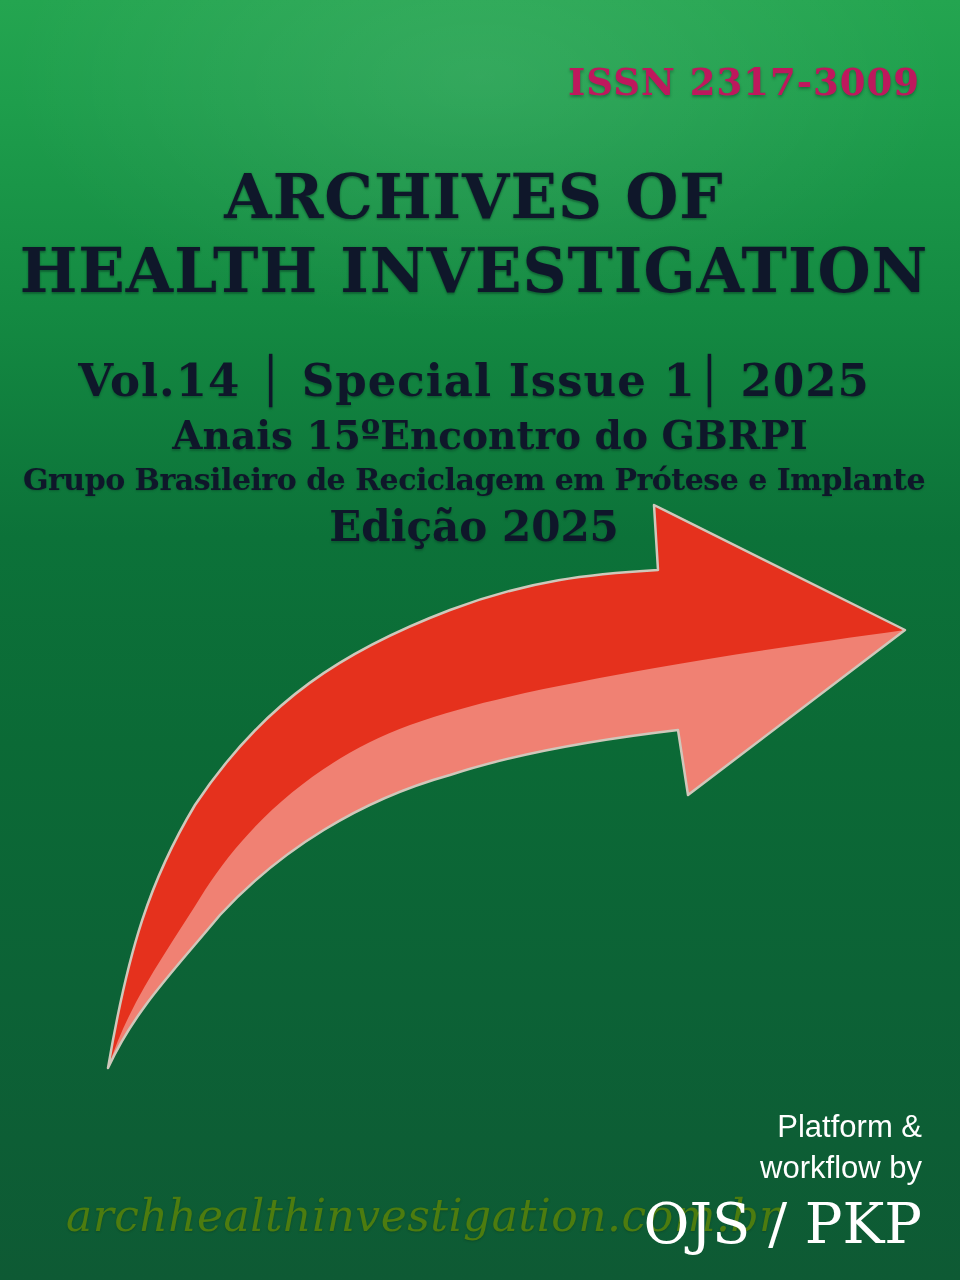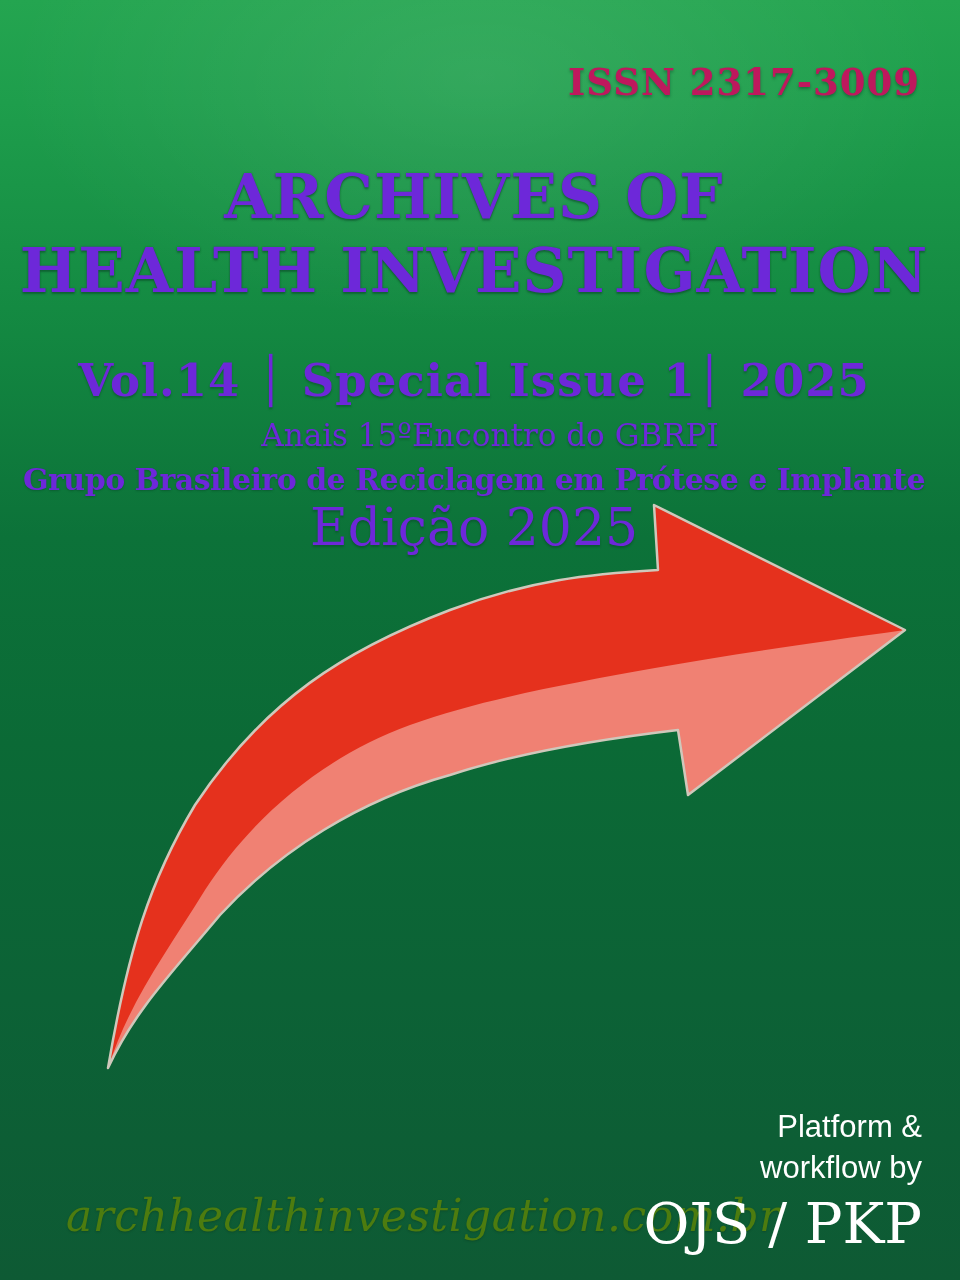--- a/index.html
+++ b/index.html
@@ -18,46 +18,46 @@
   }
   .issn {
     position: absolute; top: 60px; right: 40px;
     font-size: 37px; font-weight: bold; color: #be185d;
     letter-spacing: 1px;
     text-shadow: 0 2px 3px rgba(8,60,35,0.45);
     white-space: nowrap;
   }
   .masthead {
     position: absolute; top: 160px; left: 0; width: 948px;
-    text-align: center; color: #6d28d9;
+    text-align: center; color: #0f172a;
   }
   .title-line {
     font-weight: bold; font-size: 61px; line-height: 74px;
     letter-spacing: 1px; white-space: nowrap;
     text-shadow: 0 2px 2px rgba(8,60,35,0.45), 0 0 2px rgba(8,60,35,0.3);
   }
   .volume-line {
     font-weight: bold; font-size: 45px; line-height: 58px;
     letter-spacing: 1px; white-space: nowrap;
     text-shadow: 0 2px 2px rgba(8,60,35,0.4);
     margin-top: 44px;
   }
   .event-line {
-    font-weight: normal; font-size: 31px; line-height: 50px;
+    font-weight: bold; font-size: 39px; line-height: 50px;
     white-space: nowrap;
     text-shadow: 0 2px 2px rgba(8,60,35,0.4);
     padding-left: 32px;
   }
   .group-line {
     font-weight: bold; font-size: 30px; line-height: 40px;
     letter-spacing: -0.5px; white-space: nowrap;
     text-shadow: 0 1px 2px rgba(8,60,35,0.4);
   }
   .edition-line {
-    font-weight: normal; font-size: 52px; line-height: 54px;
+    font-weight: bold; font-size: 42px; line-height: 54px;
     white-space: nowrap;
     text-shadow: 0 2px 2px rgba(8,60,35,0.4);
   }
   .arrow-svg { position: absolute; left: 0; top: 0; width: 960px; height: 1280px; }
   .website {
     position: absolute; left: 66px; top: 1190px;
     font-style: italic; font-size: 44px; color: #4d7c0f;
     letter-spacing: 0.5px; white-space: nowrap;
     text-shadow: 0 1px 2px rgba(8,50,30,0.35);
   }

